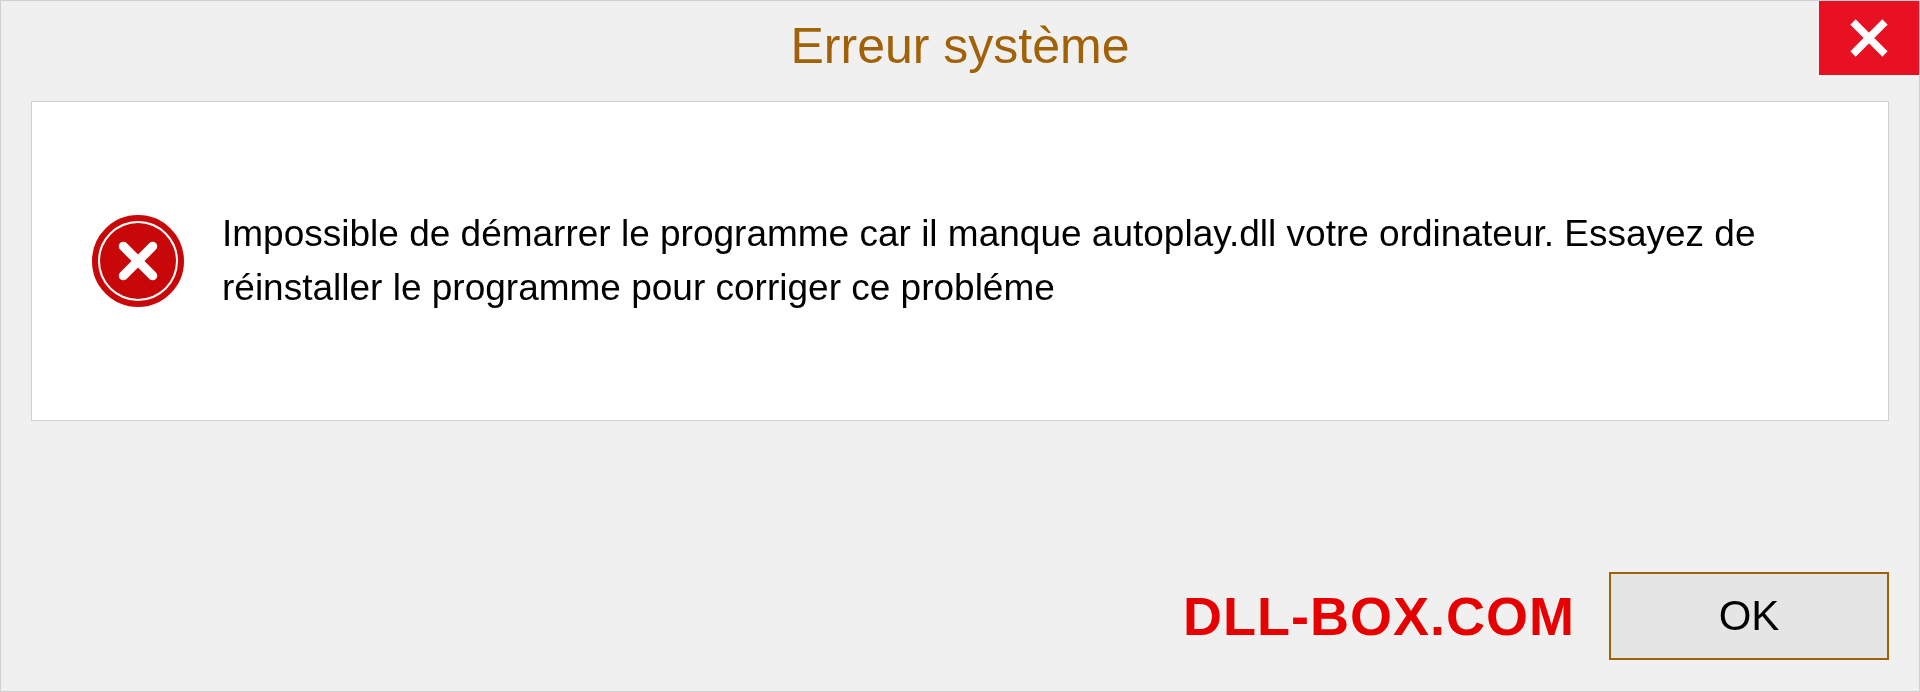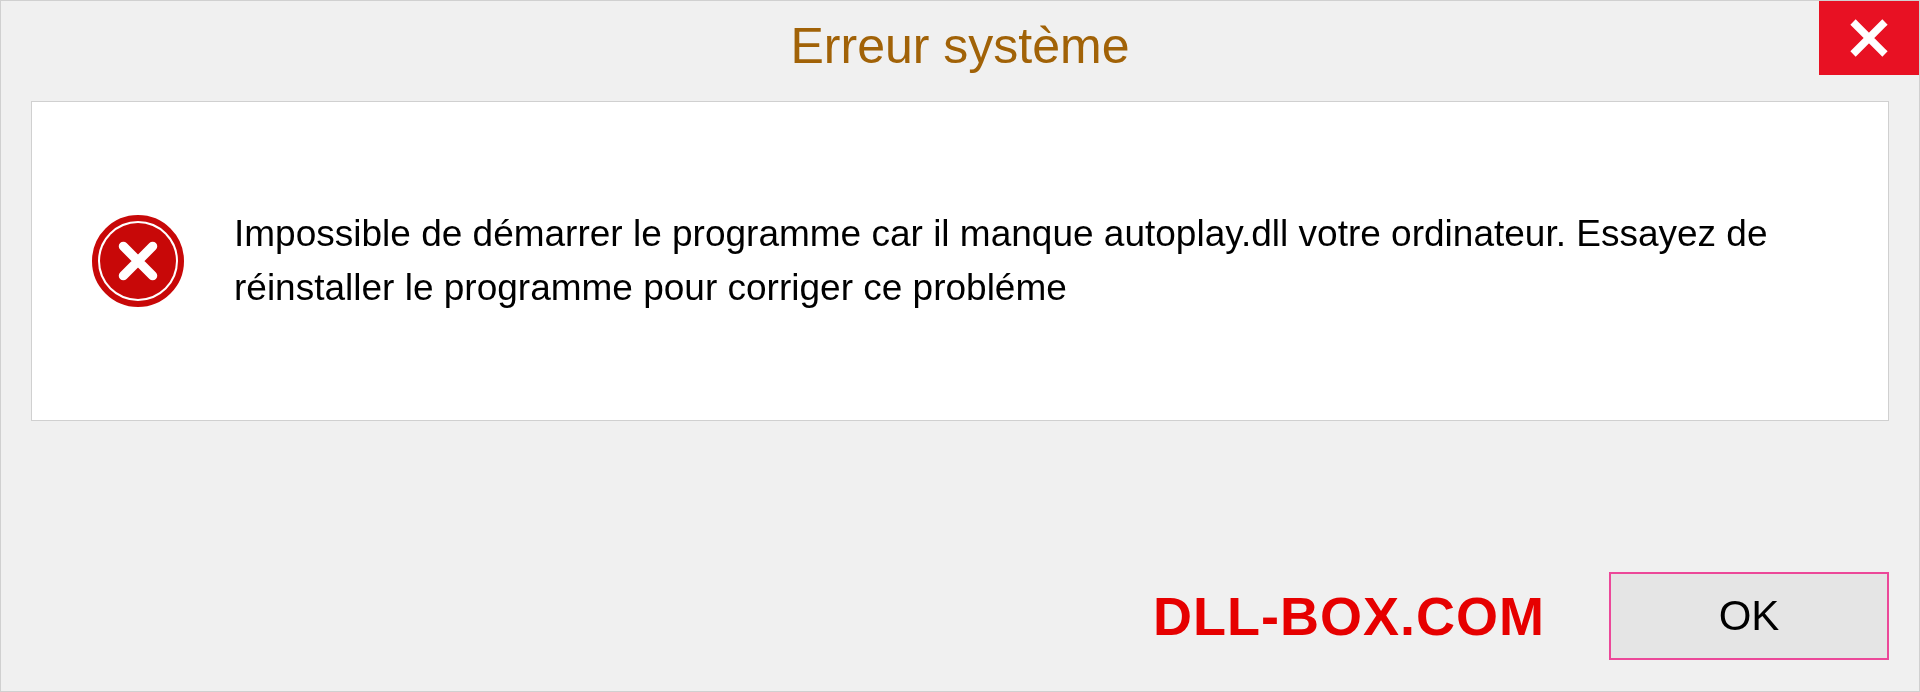--- a/index.html
+++ b/index.html
@@ -50,21 +50,21 @@
       width: 40px;
       height: 40px;
     }
     .content-area {
       margin: 10px 30px 30px 30px;
       background: #fff;
       border: 1px solid #d0d0d0;
       padding: 50px 60px;
       display: flex;
       align-items: center;
-      gap: 50px;
+      gap: 38px;
       min-height: 320px;
     }
     .error-icon {
       flex-shrink: 0;
       width: 92px;
       height: 92px;
       position: relative;
     }
     .error-icon .outer-ring {
       position: absolute;
@@ -94,34 +94,34 @@
     }
     .footer {
       position: absolute;
       bottom: 30px;
       left: 30px;
       right: 30px;
       height: 90px;
       display: flex;
       align-items: center;
       justify-content: flex-end;
-      gap: 64px;
+      gap: 34px;
     }
     .watermark {
       font-size: 54px;
       font-weight: 900;
       color: #e60000;
       letter-spacing: 1px;
       font-family: Arial, sans-serif;
     }
     .ok-button {
       width: 280px;
       height: 88px;
       background: #e5e5e5;
-      border: 2px solid #ec4899;
+      border: 2px solid #a16207;
       font-size: 42px;
       color: #000;
       display: flex;
       align-items: center;
       justify-content: center;
       cursor: pointer;
       font-family: "Segoe UI", Arial, sans-serif;
     }
   </style>
 </head>

